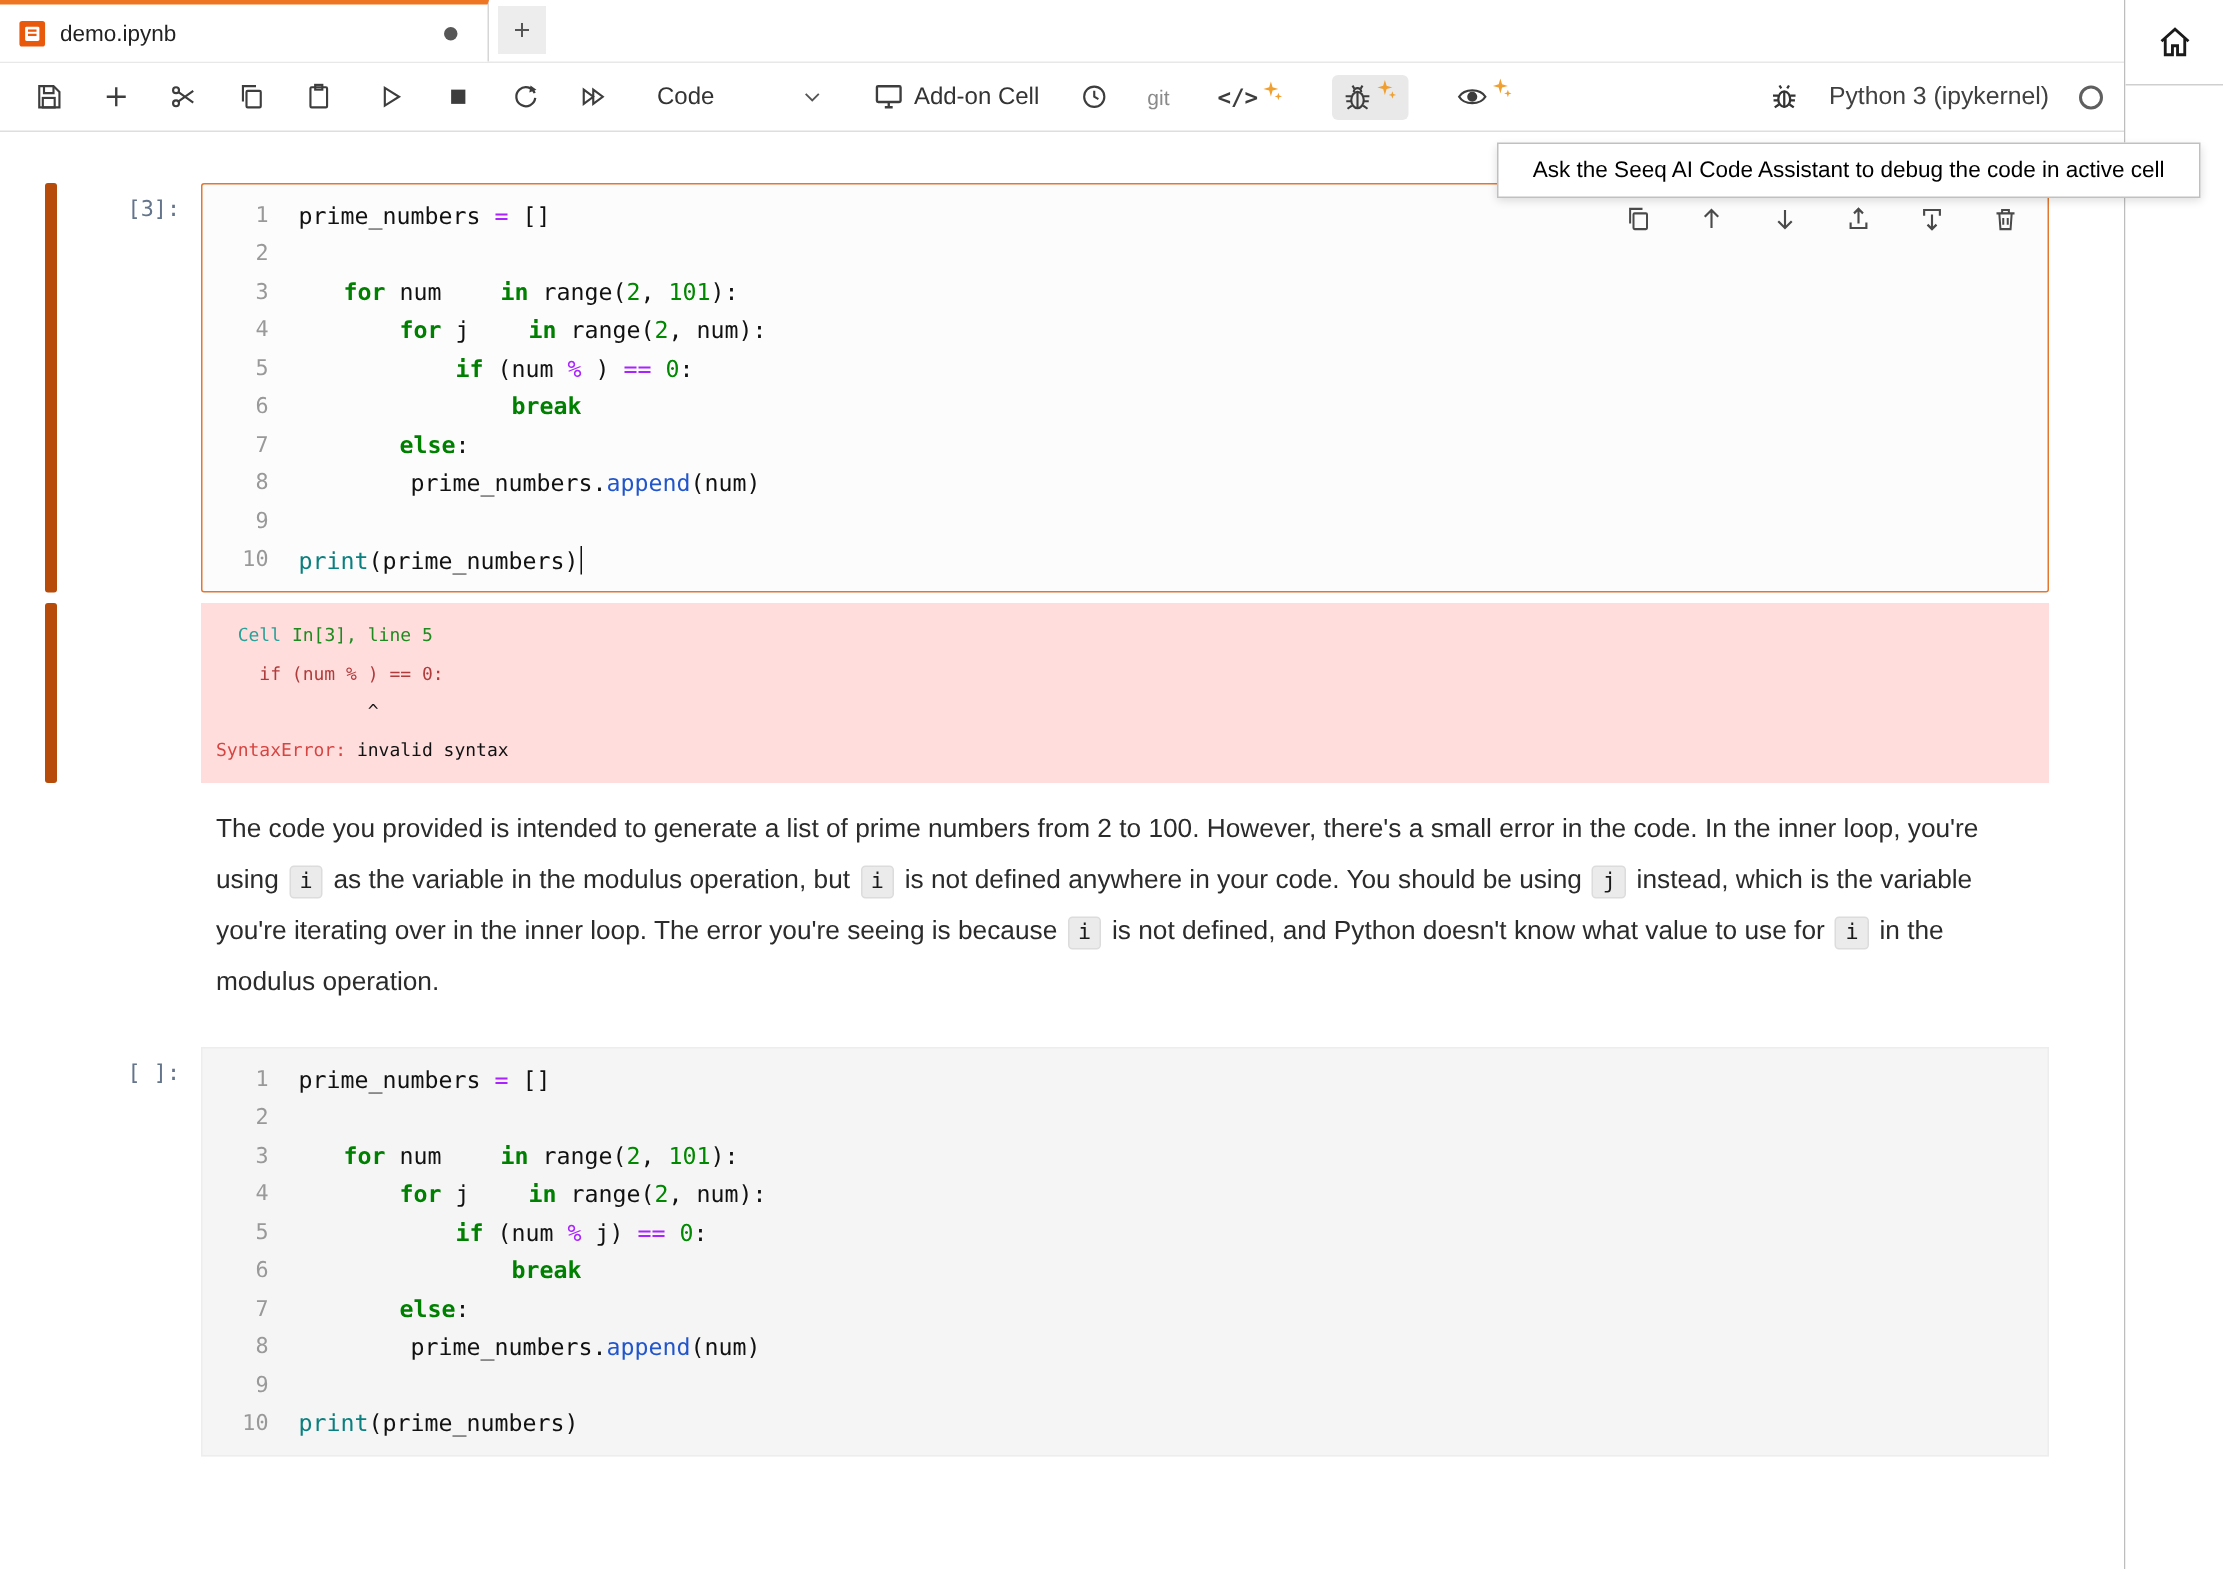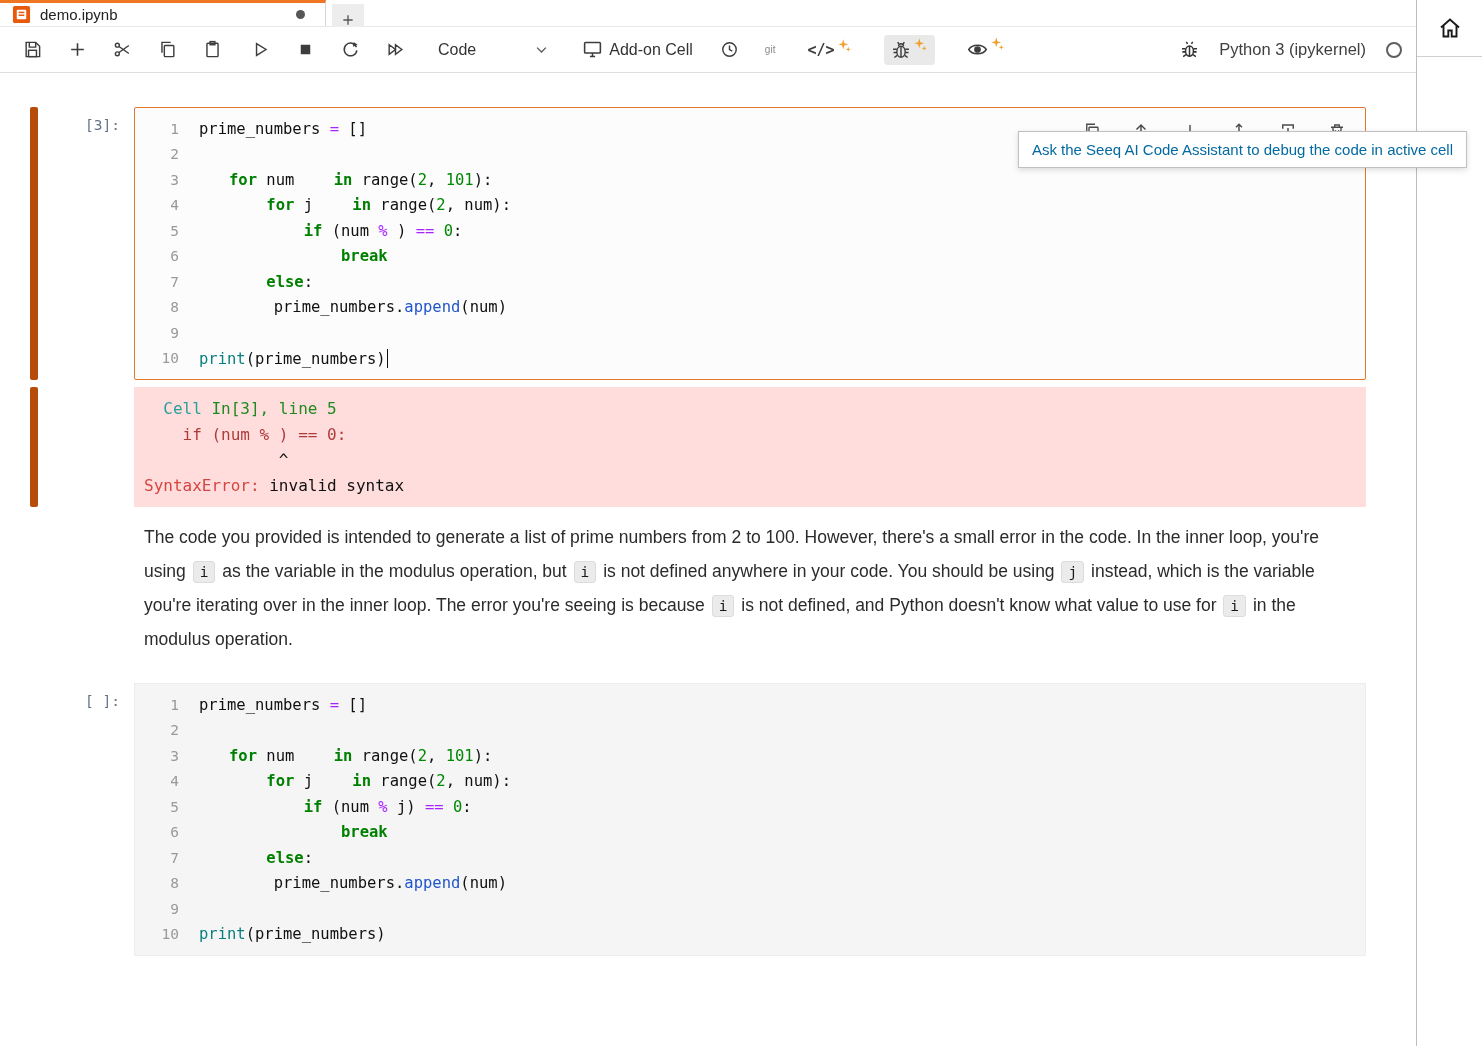--- a/index.html
+++ b/index.html
@@ -19,49 +19,49 @@
     --green:#1f8a1f;
     --prompt:#64748b;
   }
   *{box-sizing:border-box;margin:0;padding:0;}
   html,body{width:1482px;height:1046px;overflow:hidden;background:#fff;
     font-family:"Liberation Sans",sans-serif;color:#333;}
   .app{position:relative;display:flex;width:1482px;height:1046px;}
   .main{width:1417px;flex:none;display:flex;flex-direction:column;border-right:1px solid #bdbdbd;}
 
   
-  .tabbar{height:27px;flex:none;display:flex;align-items:stretch;background:#fff;border-bottom:1px solid #e8e8e8;}
+  .tabbar{height:42px;flex:none;display:flex;align-items:stretch;background:#fff;border-bottom:1px solid #e8e8e8;}
   .tab{width:326px;display:flex;align-items:center;gap:9px;padding:0 12px;
     border-top:3px solid var(--accent);border-right:1px solid #d6d6d6;background:#fff;cursor:pointer;}
   .tab-title{font-size:15px;color:#222;}
   .dirty-dot{width:9px;height:9px;border-radius:50%;background:#575757;margin-left:auto;margin-right:8px;}
   .newtab{width:32px;height:32px;margin:4px 0 0 6px;display:flex;align-items:center;justify-content:center;
     background:#ededed;color:#555;cursor:pointer;}
 
   
   .toolbar{height:46px;flex:none;display:flex;align-items:center;gap:25px;padding:0 14px 0 22px;
     border-bottom:1px solid #dedede;background:#fff;text-align:center;}
   .tb-btn{display:flex;align-items:center;justify-content:center;width:20px;height:22px;color:#3d3d3d;cursor:pointer;flex:none;}
   .tb-btn svg{width:19px;height:19px;}
   .tb-select{display:flex;align-items:center;gap:58px;margin-left:8px;cursor:pointer;}
   .tb-select .label{font-size:16px;color:#333;}
   .tb-group{display:flex;align-items:center;gap:6px;cursor:pointer;color:#3d3d3d;}
   .tb-group .label{font-size:16px;color:#333;}
-  .git-label{font-size:10px;color:#8a8a8a;cursor:pointer;}
+  .git-label{font-size:14px;color:#8a8a8a;cursor:pointer;}
   .ai-btn{display:flex;align-items:flex-start;gap:2px;cursor:pointer;color:#3d3d3d;padding:5px 7px;border-radius:4px;}
   .ai-btn.hovered{background:#e9e9e9;}
   .ai-btn .spark{width:15px;height:15px;margin-top:-3px;}
   .code-glyph{font-family:"DejaVu Sans Mono",monospace;font-weight:bold;font-size:15px;color:#3d3d3d;}
   .tb-right{margin-left:auto;display:flex;align-items:center;gap:20px;}
   .kernel-label{font-size:16.5px;color:#404040;cursor:pointer;}
   .kernel-circle{width:16px;height:16px;border:2px solid #5f5f5f;border-radius:50%;cursor:pointer;}
 
   
   .tooltip{position:absolute;top:95px;right:15px;z-index:50;background:#fff;border:1px solid #c0c0c0;
-    box-shadow:0 2px 6px rgba(0,0,0,.14);padding:9px 13px;font-size:15px;color:#0369a1;white-space:nowrap;margin-top:36px;}
+    box-shadow:0 2px 6px rgba(0,0,0,.14);padding:9px 23px;font-size:15px;color:#000000;white-space:nowrap;}
 
   
   .notebook{flex:1;overflow:hidden;padding-top:8px;background:#fff;}
   .md-cell{margin-left:155px;font-size:17.5px;color:#262626;line-height:33px;}
 
   .cell-row{display:flex;align-items:stretch;}
   .collapser{width:8px;margin-left:30px;background:var(--collapser);border-radius:2px;flex:none;cursor:pointer;}
   .collapser.hidden{visibility:hidden;}
   .prompt{width:96px;flex:none;text-align:right;padding:10px 14px 0 0;
     font-family:"DejaVu Sans Mono",monospace;font-size:14.5px;color:var(--prompt);}
@@ -81,21 +81,21 @@
   .tok-num{color:var(--num);}
   .tok-op{color:var(--op);}
   .tok-bi{color:var(--builtin);}
   .tok-at{color:var(--attr);}
   .tok-p{color:#111;}
   .cursor{display:inline-block;width:1.5px;height:19px;background:#111;vertical-align:text-bottom;margin-left:1px;}
 
   .out-row{margin-top:7px;}
   .out-spacer{width:96px;flex:none;}
   .error-box{width:1232px;flex:none;background:var(--error-bg);padding:9px 10px;}
-  .rich-line{white-space:pre;font-family:"DejaVu Sans Mono",monospace;font-size:16px;line-height:25.5px;color:#333;}
+  .rich-line{white-space:pre;font-family:"DejaVu Sans Mono",monospace;font-size:12px;line-height:25.5px;color:#333;}
   .tok-teal{color:var(--teal);}
   .tok-green{color:var(--green);}
   .tok-red{color:var(--err-code);}
   .tok-redb{color:var(--err-red);}
 
   .explanation{margin:13px 0 0 144px;width:1208px;font-size:17.5px;line-height:34px;color:#2b2b2b;}
   .inline-code{display:inline-block;background:#ebebeb;border:1px solid #dcdcdc;border-radius:3px;
     font-family:"DejaVu Sans Mono",monospace;font-size:14.5px;line-height:20px;padding:0 6px;margin:0 2px;color:#1a1a1a;vertical-align:baseline;}
 
   .gap26{height:26px;}

